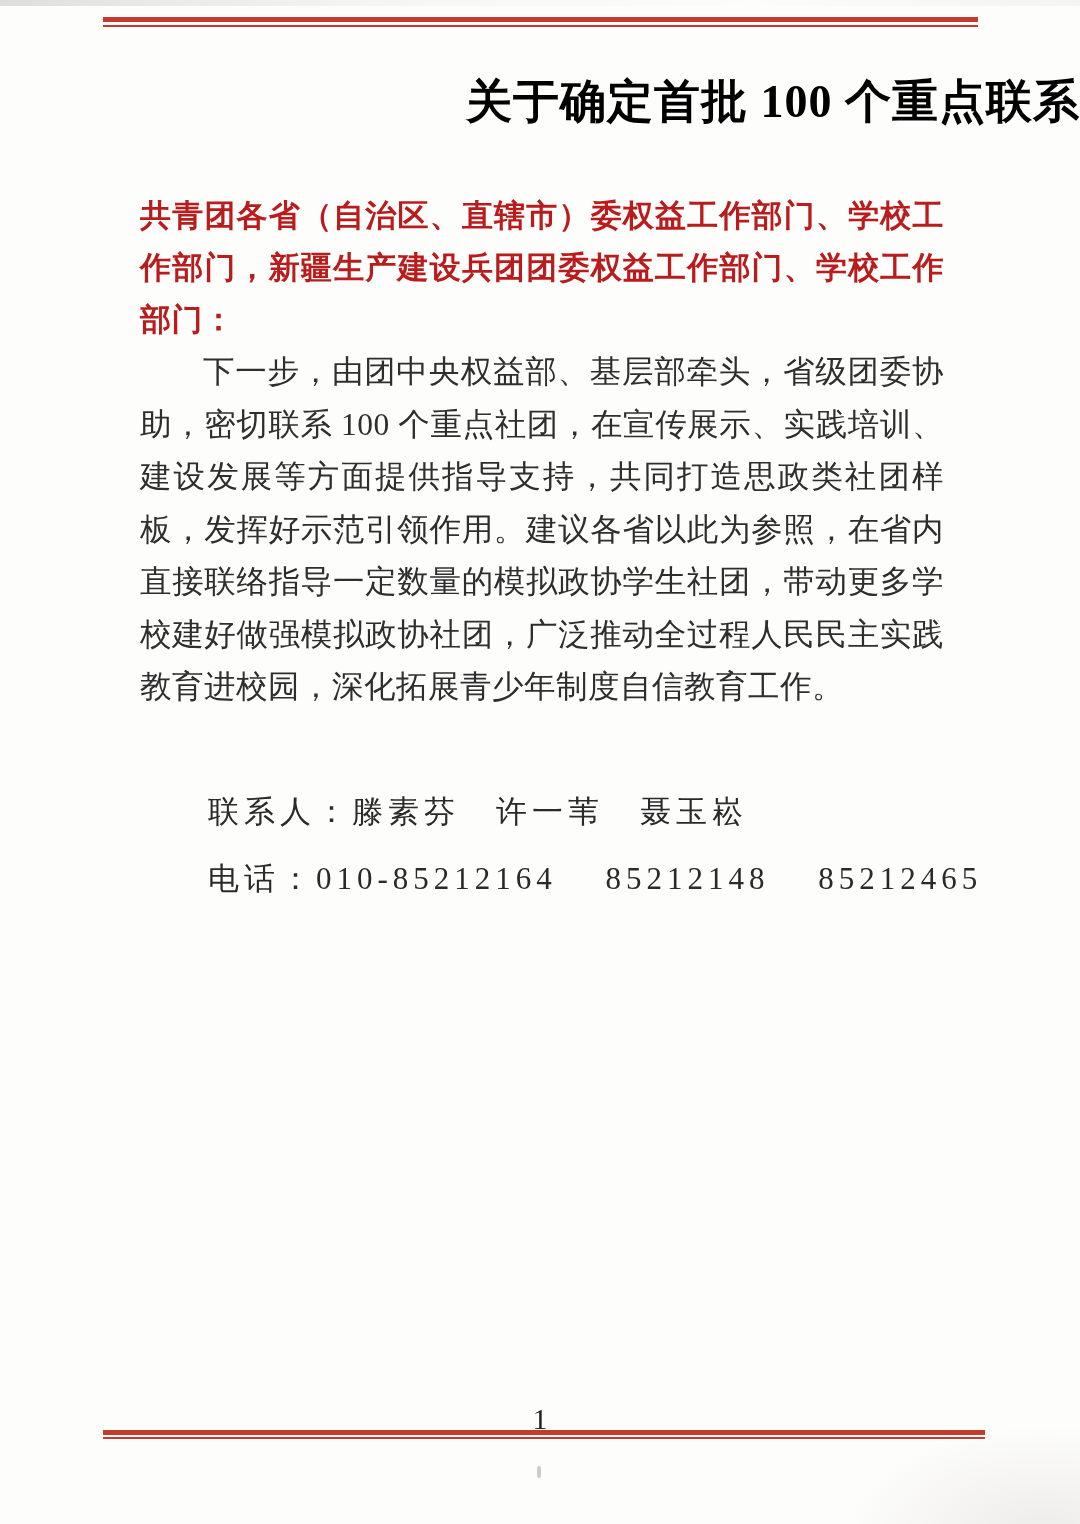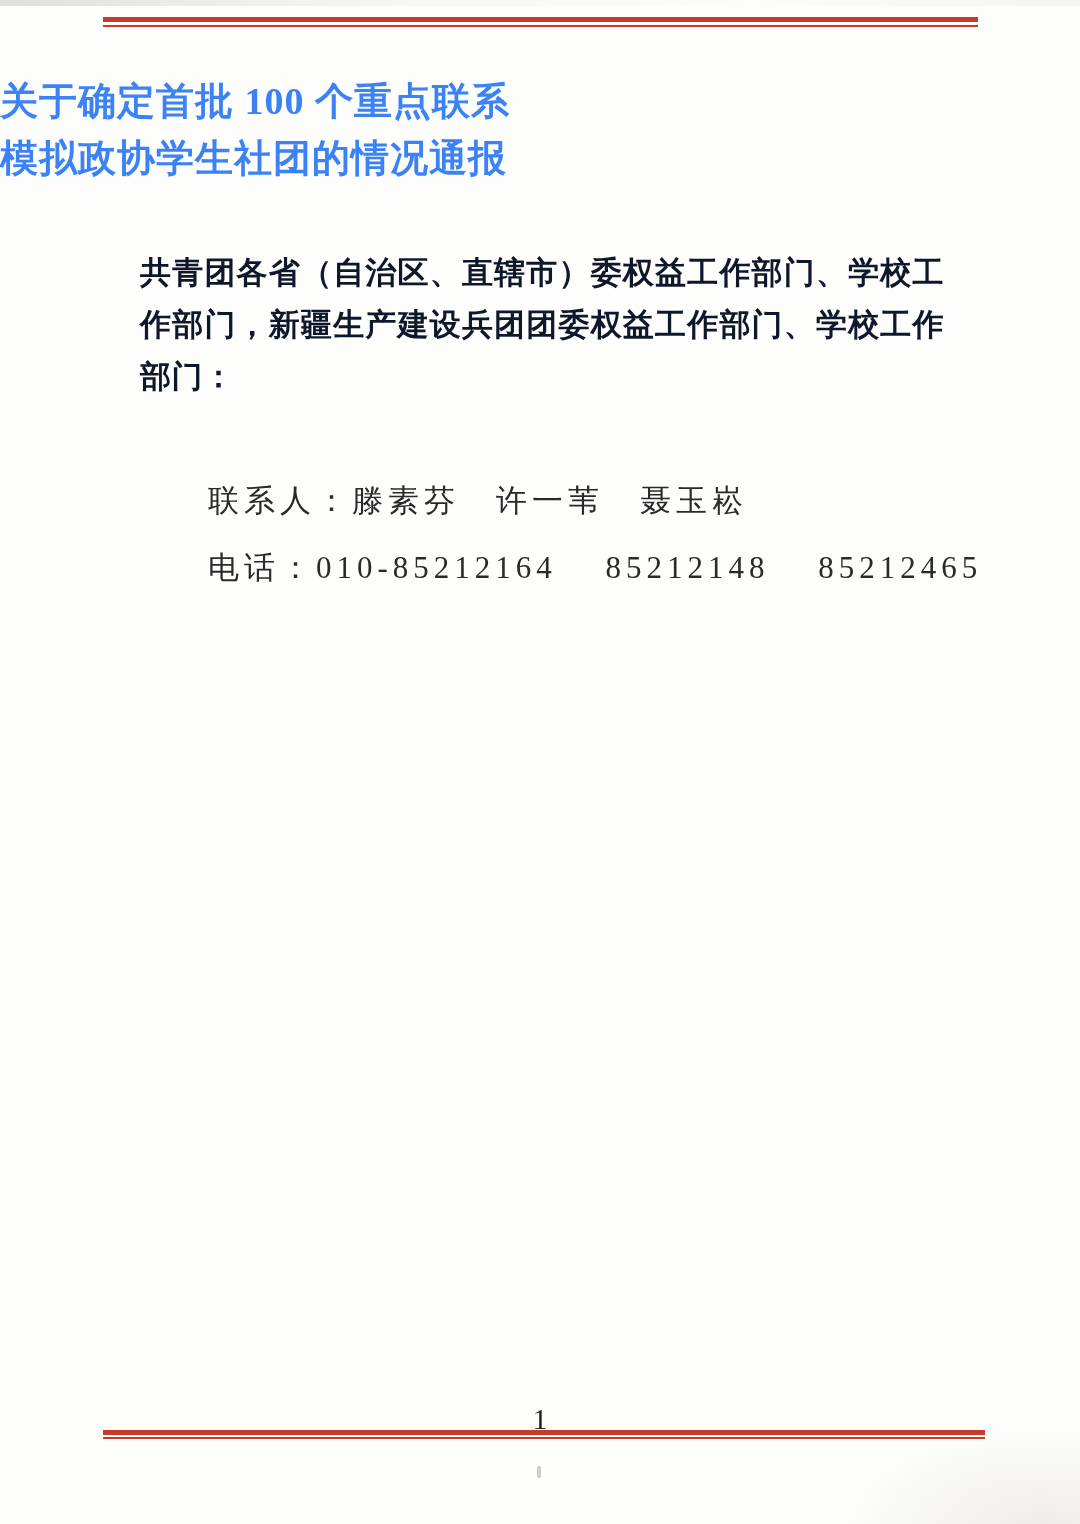--- a/index.html
+++ b/index.html
@@ -46,38 +46,38 @@
     margin-left:103px;
     margin-top:17px;
     width:875px;
     height:3px;
     border-top:5px solid var(--red-rule);
     border-bottom:2px solid var(--red-rule);
   }
   
   .doc-title{
     margin-top:46px;
-    text-align:left;
-    font-size:38px;
+    text-align:right;
+    font-size:46px;
     line-height:57px;
     font-weight:bold;
-    color:#3b82f6;
+    color:#000000;
     letter-spacing:1px;
   }
   
   .text-col{
     margin:0 136px 0 140px; 
   }
   .salutation{
     margin:60px 0 0 0;
     font-family:"Liberation Sans","DejaVu Sans",sans-serif;
     font-weight:bold;
     font-size:31px;
     line-height:52px;
-    color:#0f172a;
+    color:#b91c1c;
     text-align:justify;
     letter-spacing:.5px;
   }
   .para{
     margin:0;
     font-size:31.5px;
     line-height:52.5px;
     color:var(--ink);
     text-indent:2em;
     text-align:justify;
@@ -129,27 +129,27 @@
 
 <div class="page">
 
   <div class="scan-edge-top"></div>
 
 
   <div class="double-rule"></div>
 
   <div class="doc-title">
     <div>关于确定首批 100 个重点联系</div>
-    <div>模拟政协学生社团的情况通报</div>
   </div>
 
   <div class="text-col">
     <p class="salutation">共青团各省（自治区、直辖市）委权益工作部门、学校工作部门，新疆生产建设兵团团委权益工作部门、学校工作部门：</p>
 
 
+    <p class="para">下一步，由团中央权益部、基层部牵头，省级团委协助，密切联系 100 个重点社团，在宣传展示、实践培训、建设发展等方面提供指导支持，共同打造思政类社团样板，发挥好示范引领作用。建议各省以此为参照，在省内直接联络指导一定数量的模拟政协学生社团，带动更多学校建好做强模拟政协社团，广泛推动全过程人民民主实践教育进校园，深化拓展青少年制度自信教育工作。</p>
 
     <div class="contact-block">
       <p class="contact-line">联系人：滕素芬　许一苇　聂玉崧</p>
       <p class="contact-line">电话：010-85212164　 85212148　 85212465</p>
     </div>
   </div>
 
   <div class="page-num">1</div>
 
   <div class="footer-rule"></div>

